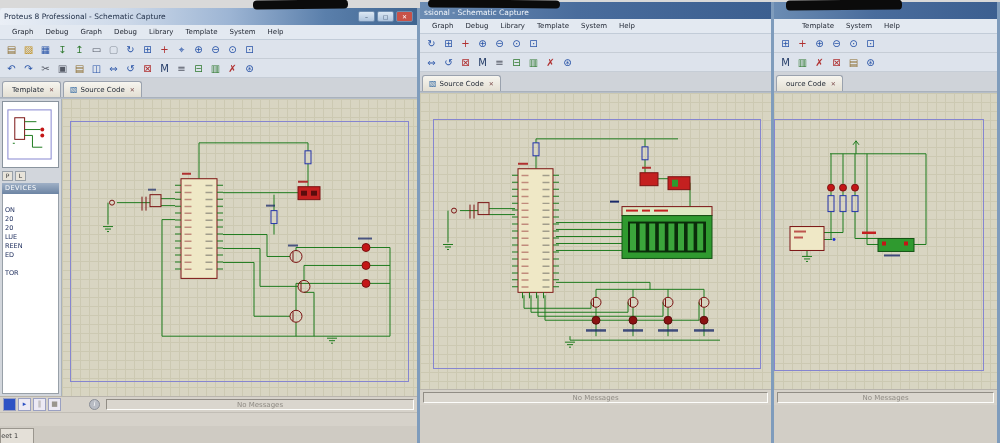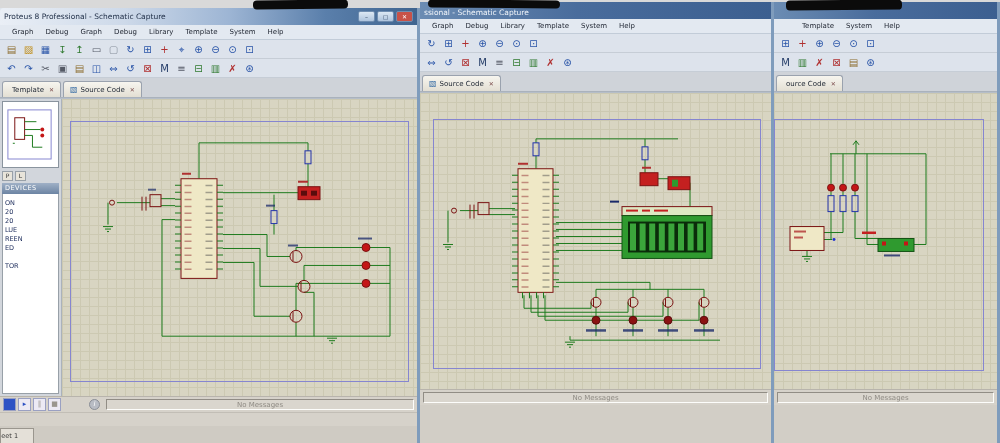--- a/index.html
+++ b/index.html
@@ -53,21 +53,21 @@
   .tab-icon { font-size:8px; color:#3a6ea5; }
   .tab-x { font-size:6px; color:#7a4a4a; margin-left:2px; }
 
   .body { flex:1; display:flex; min-height:0; position:relative; border-top:1px solid #b6bec8; }
 
   .sidebar { flex:0 0 62px; background:#d2d6dc; border-right:1px solid #aab2bc; display:flex; flex-direction:column; padding:2px; }
   .preview { flex:0 0 66px; background:#ffffff; border:1px solid #8a949e; margin-bottom:3px; position:relative; }
   .side-btns { display:flex; gap:2px; margin-bottom:2px; }
   .sbtn { width:11px; height:10px; background:#e8e4da; border:1px solid #98a0a8; font-size:6px; text-align:center; line-height:8px; color:#333; }
   .devices-header { flex:0 0 11px; background:linear-gradient(#9fb0c6,#6c84a3); color:#fff; font-size:6.5px; line-height:11px; padding-left:3px; letter-spacing:.5px; }
-  .device-list { flex:1; background:#fff; border:1px solid #98a0a8; border-top:none; font-size:6.5px; color:#1a2a5a; padding:5px 0 0 2px; overflow:hidden; }
+  .device-list { flex:1; background:#fff; border:1px solid #98a0a8; border-top:none; font-size:6.5px; color:#1a2a5a; padding:12px 0 0 2px; overflow:hidden; }
   .device-item { height:9px; line-height:9px; white-space:nowrap; }
 
   .canvas {
     flex:1; position:relative;
     background-color:#d8d5c2;
     background-image:
       linear-gradient(#ccc9b2 1px, transparent 1px),
       linear-gradient(90deg,#ccc9b2 1px, transparent 1px);
     background-size:9px 9px;
   }

